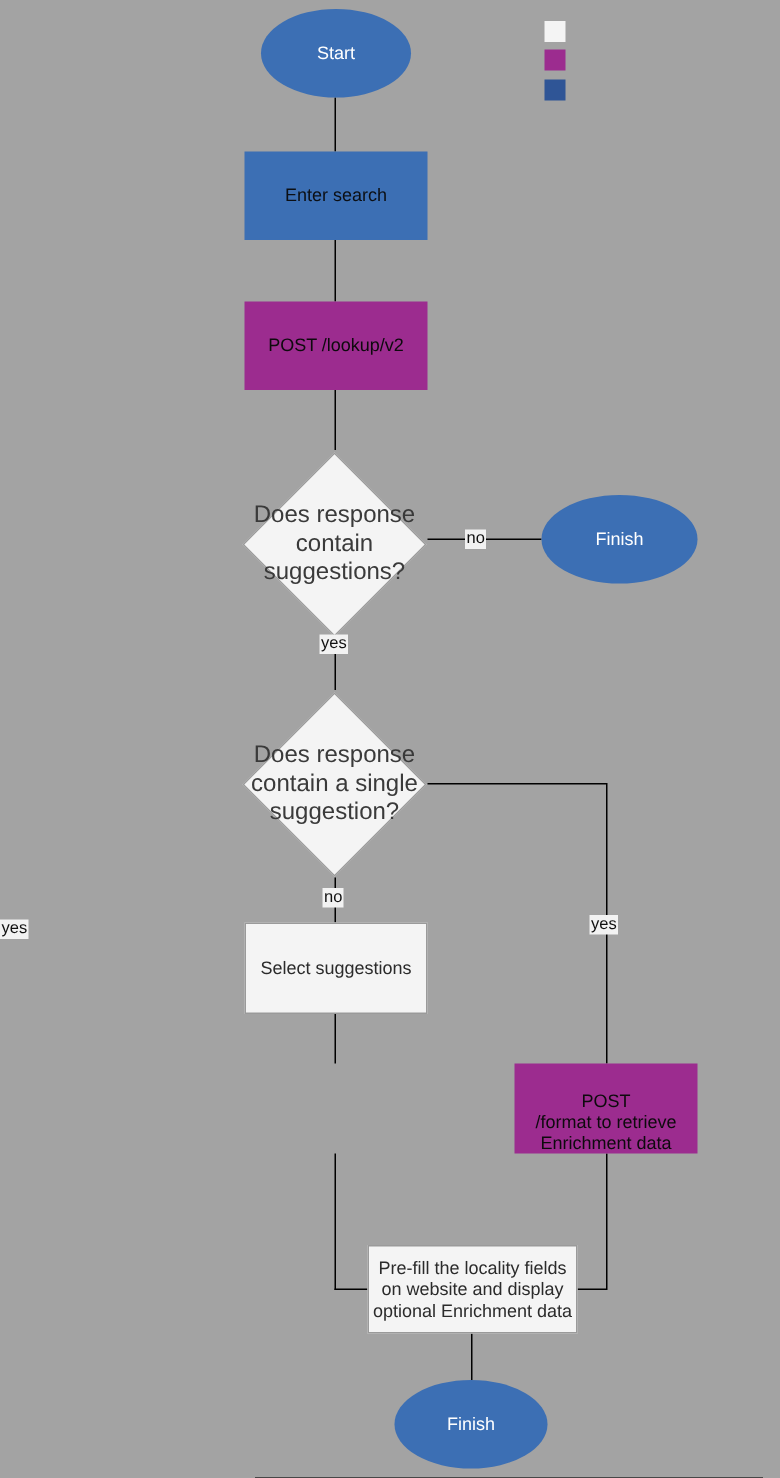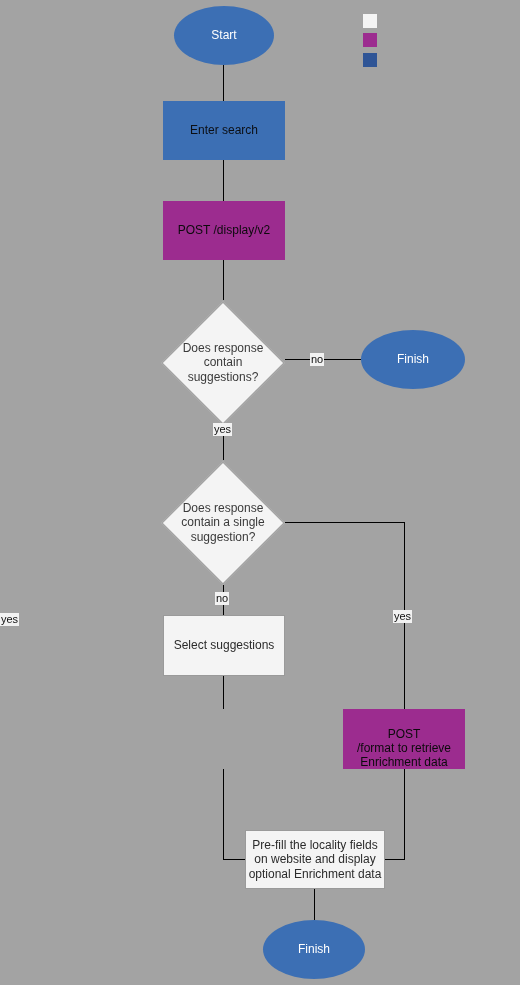--- a/index.html
+++ b/index.html
@@ -64,21 +64,21 @@
     top: 50%;
     background: #f4f4f4;
     border: 1px solid #9a9a9a;
     box-sizing: border-box;
     transform: translate(-50%, -50%) rotate(45deg);
   }
   .diamond .dia-text {
     position: relative;
     z-index: 2;
     color: #3a3a3a;
-    font-size: 12px;
+    font-size: 16px;
     line-height: 1.2;
     white-space: pre-line;
     width: 100%;
     text-align: center;
   }
 
   
   .edge-label {
     position: absolute;
     background: #f2f2f2;
@@ -138,21 +138,21 @@
 
   <div class="node oval" style="left:174px; top:6px; width:100px; height:59px;">
     <span>Start</span>
   </div>
 
   <div class="node rect blue" style="left:163px; top:101px; width:122px; height:59px;">
     <span>Enter search</span>
   </div>
 
   <div class="node rect magenta" style="left:163px; top:201px; width:122px; height:59px;">
-    <span>POST /display/v2</span>
+    <span>POST /lookup/v2</span>
   </div>
 
   <div class="node diamond" style="left:163px; top:300px; width:120px; height:125px;">
     <span class="dia-shape" style="width:87px; height:87px;"></span>
     <span class="dia-text">Does response
 contain
 suggestions?</span>
   </div>
 
   <div class="node oval" style="left:361px; top:330px; width:104px; height:59px;">

